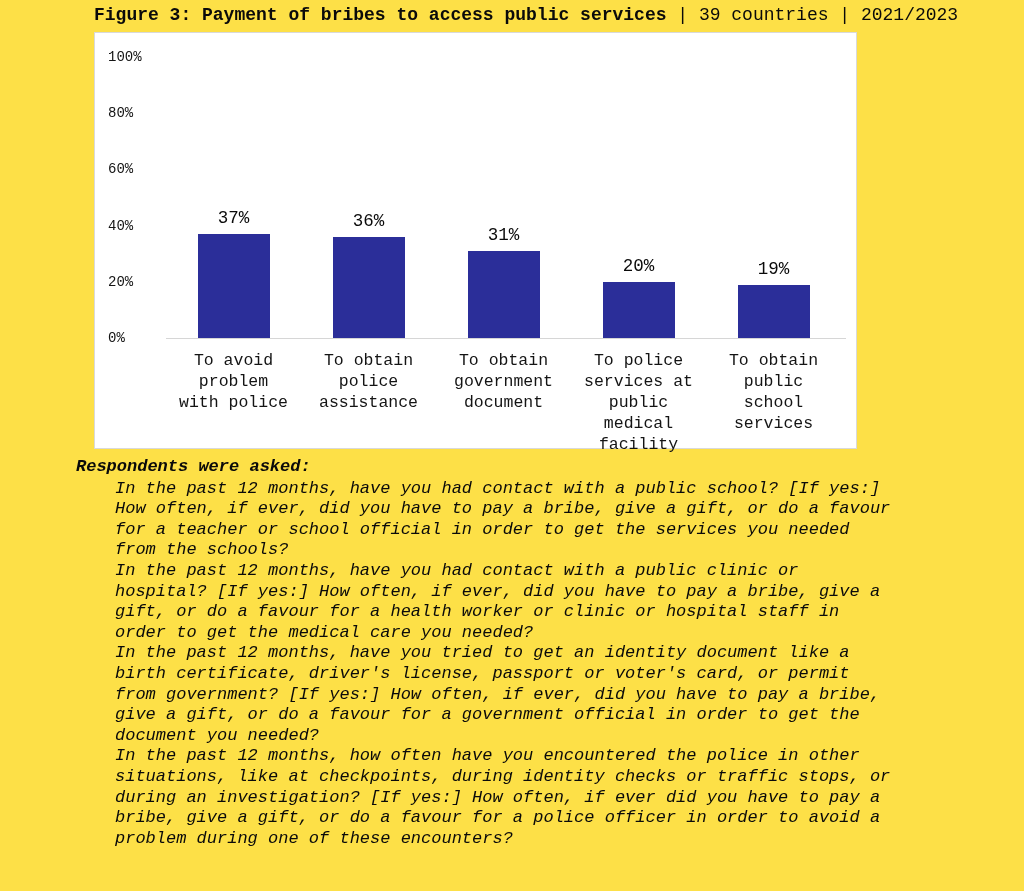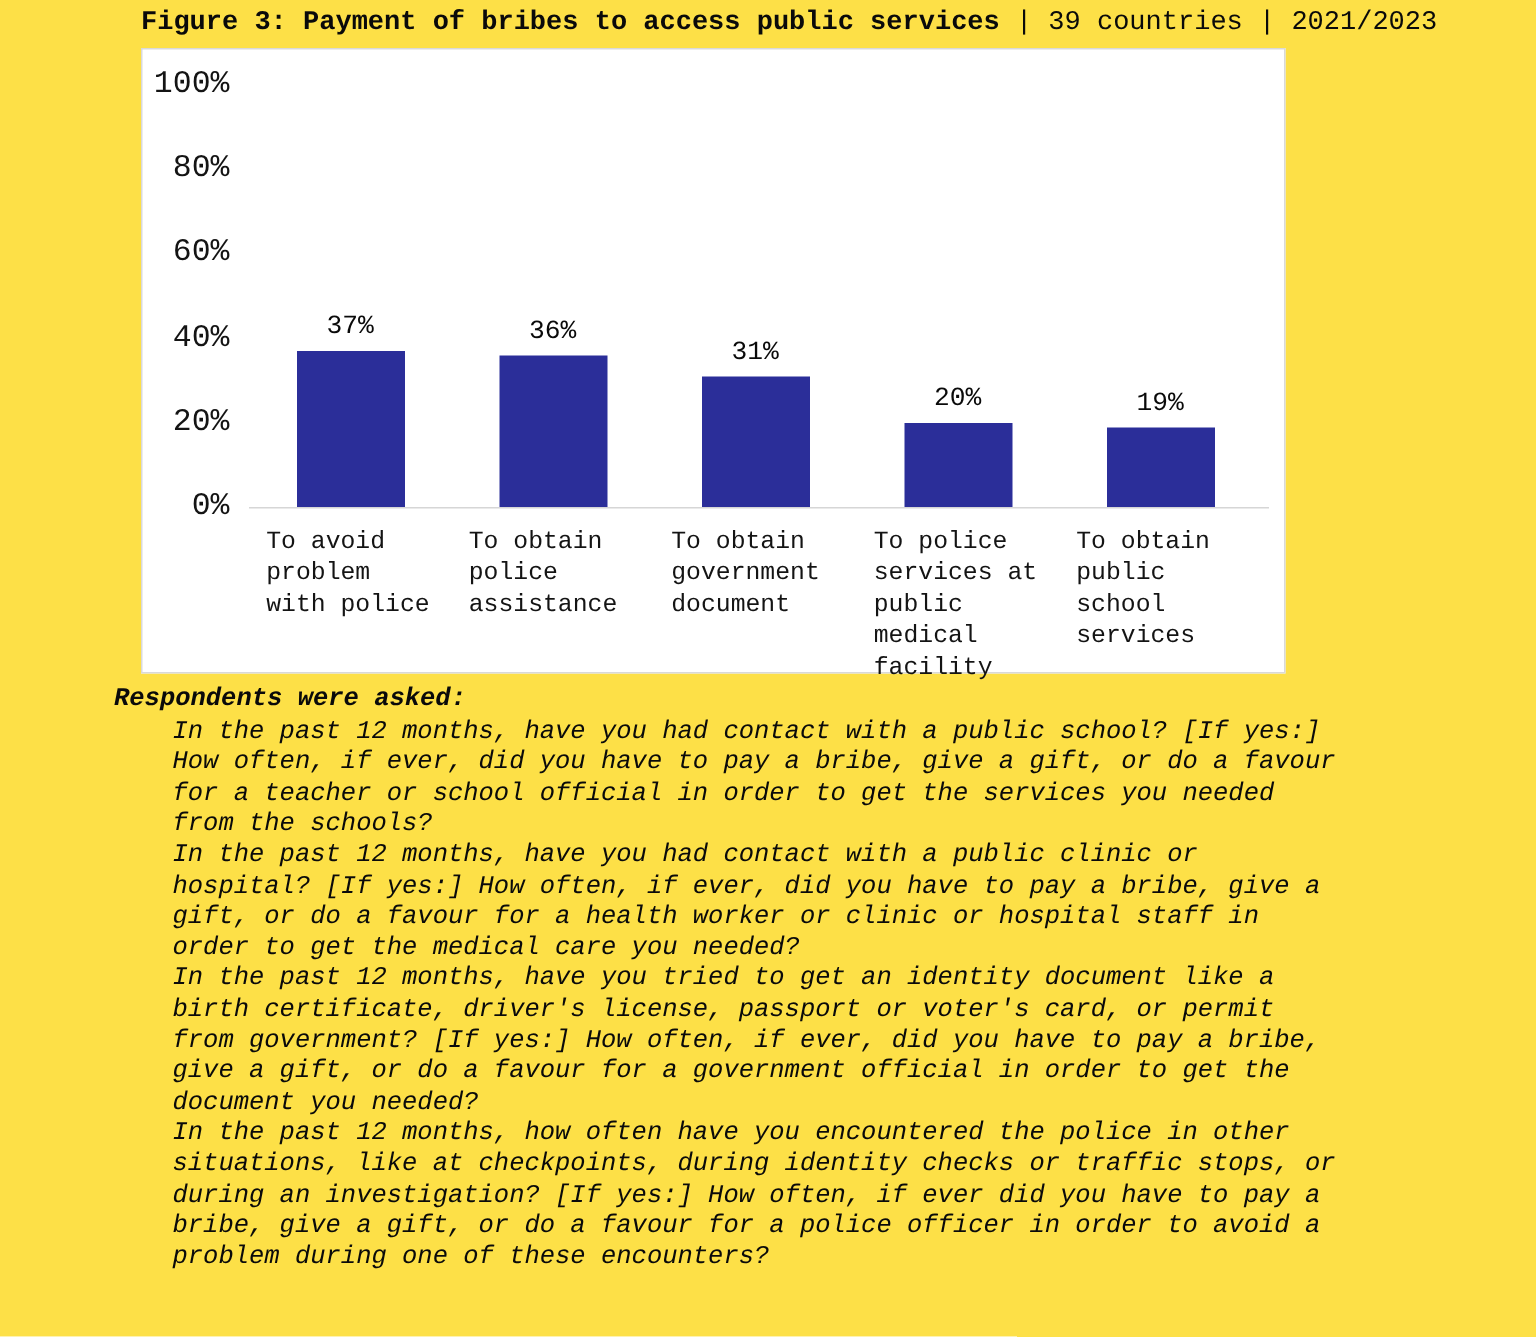--- a/index.html
+++ b/index.html
@@ -3,26 +3,26 @@
 <meta charset="utf-8">
 <style>
   html,body{margin:0;padding:0;background:#fff;}
   .page{position:relative;width:1024px;height:891px;background:#fde047;
         font-family:Liberation Mono, monospace;color:#0a0a0a;overflow:hidden;}
   .fig-title{position:absolute;left:94px;top:5px;font-size:18px;white-space:nowrap;}
   .t-bold{font-weight:bold;}
   .t-reg{font-weight:normal;}
   .chart-box{position:absolute;left:94px;top:32px;width:761px;height:415px;
              border:1px solid #d9d9d9;background:#fff;}
-  .ytick{position:absolute;left:0;width:58px;text-align:right;font-size:21px;
+  .ytick{position:absolute;left:13px;width:58px;font-size:14px;
          transform:translateY(-50%);color:#141414;}
   .axis-line{position:absolute;left:71px;top:305px;width:680px;height:1px;background:#d6d6d6;}
   .bar{position:absolute;}
   .bar-value{position:absolute;text-align:center;font-size:17.5px;color:#0a0a0a;}
-  .cat-label{position:absolute;top:317px;font-size:16.5px;
+  .cat-label{position:absolute;top:317px;text-align:center;font-size:16.5px;
              line-height:21px;color:#141414;}
   .notes{position:absolute;left:76px;top:457px;width:828px;font-style:italic;
          font-size:17px;line-height:20.6px;color:#0a0a0a;}
   .notes-intro{font-weight:bold;margin:0 0 1px 0;}
   .questions{margin:0 0 0 39px;width:776px;}
   .questions p{margin:0;}
   .notes-footer{margin:0;width:800px;}
 </style>
 </head>
 <body>

